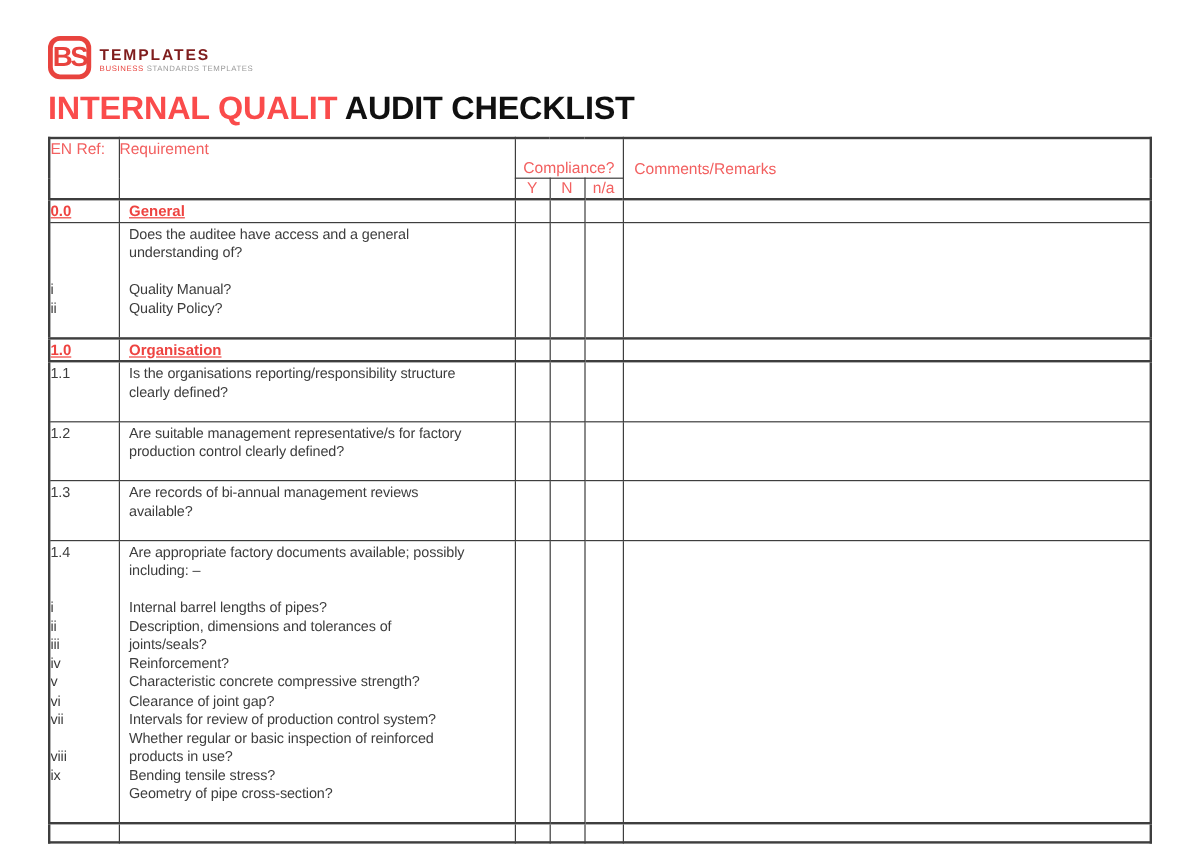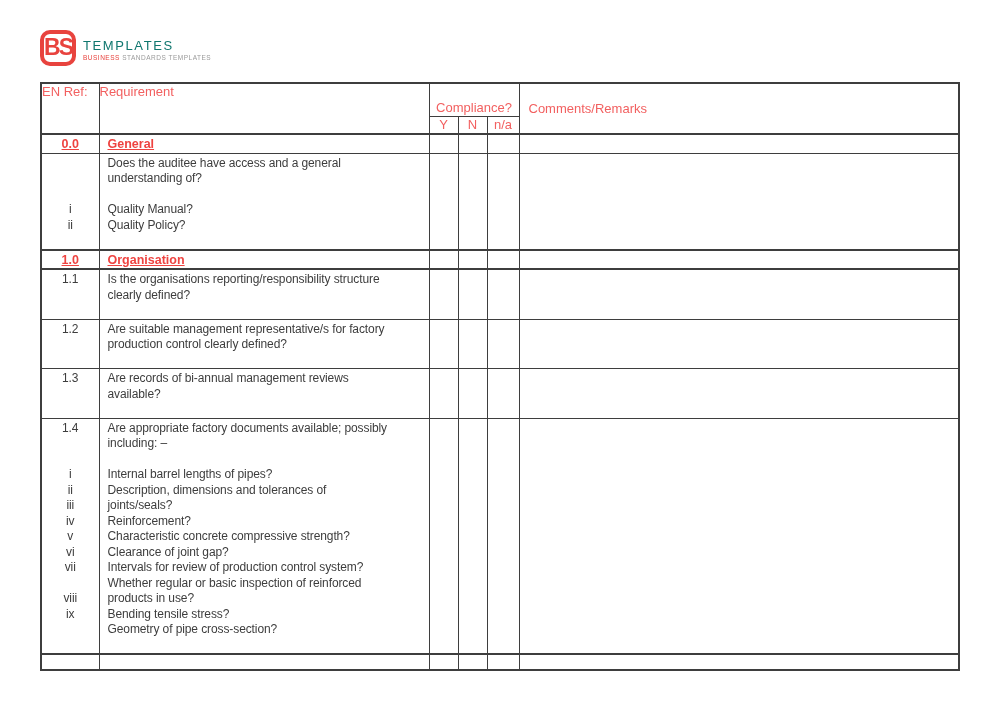--- a/index.html
+++ b/index.html
@@ -12,21 +12,21 @@
   .page { padding:30px 39px 0 40px; }
 
   
   .logo-row { display:flex; align-items:flex-start; height:42px; margin-bottom:1px; }
   .logo-box {
     width:36px; height:36px; border:4px solid #e8433e; border-radius:10px;
     color:#e8433e; font-weight:bold; font-size:23px; letter-spacing:-2px;
     display:flex; align-items:center; justify-content:center; padding-bottom:2px;
   }
   .logo-text { margin-left:7px; padding-top:9px; }
-  .brand { font-size:13px; font-weight:normal; color:#0f766e; letter-spacing:1.6px; line-height:13px; }
+  .brand { font-size:13px; font-weight:bold; color:#7f1d1d; letter-spacing:1.6px; line-height:13px; }
   .tagline { font-size:6.5px; letter-spacing:0.5px; margin-top:2px; line-height:7px; }
   .tagline .t-red { color:#e8433e; }
   .tagline .t-gray { color:#9a9a9a; }
 
   
   h1 {
     margin:4px 0 0 0; font-size:27px; font-weight:bold; letter-spacing:-0.2px;
     color:#101010; line-height:28px; white-space:nowrap;
   }
   h1 .red { color:#fa4b4b; }
@@ -42,21 +42,21 @@
   }
   thead th {
     font-weight:normal; color:#f26060; font-size:13px; line-height:16px;
     text-align:left; padding:1px 0 0 8px; height:18px;
   }
   thead th.c-comp { text-align:center; padding:16px 0 0 0; border-bottom-width:1px; }
   thead th.c-sub { text-align:center; padding:0; height:17px; }
   thead th.c-com { vertical-align:middle; padding:0 0 0 9px; }
   thead tr:last-child th, thead th[rowspan] { border-bottom-width:2px; }
 
-  tbody td.ref  { text-align:center; font-size:12px; line-height:15.5px; padding-top:2px; }
+  tbody td.ref  { font-size:12px; line-height:15.5px; padding-top:2px; }
   tbody td.req  { padding:2px 2px 0 8px; font-size:12px; line-height:15.5px;margin-left:43px; }
   .line { height:15.5px; white-space:nowrap; letter-spacing:-0.1px; }
 
   tr.section td { border-top-width:2px; border-bottom-width:2px; height:16px; }
   tbody tr.section:first-child td { border-bottom-width:1px; border-top-width:2px; height:15px; }
   tr.section .sec-ref, tr.section .sec-title {
     color:#ee4340; font-weight:bold; text-decoration:underline; font-size:12.5px; line-height:14px;
   }
   tr.empty td { border-top-width:2px; height:16px; }
 
@@ -72,20 +72,21 @@
     <div class="logo-box">BS</div>
     <div class="logo-text">
       <div class="brand">TEMPLATES</div>
       <div class="tagline">
         <span class="t-red">BUSINESS</span>
         <span class="t-gray">STANDARDS TEMPLATES</span>
       </div>
     </div>
   </div>
 
+  <h1><span class="red">INTERNAL QUALIT</span> <span>AUDIT CHECKLIST</span></h1>
 
 
   <table class="audit">
     <colgroup>
       <col style="width:58px">
         <col style="width:330px">
         <col style="width:29px">
       <col style="width:29px">
         <col style="width:32px">
         <col style="width:440px">

